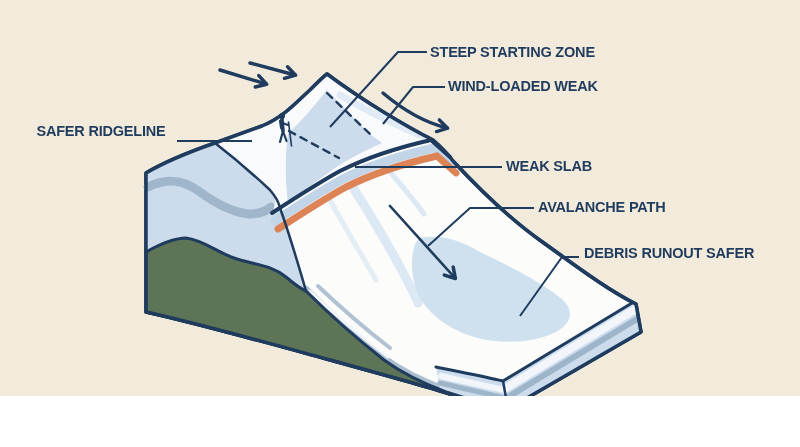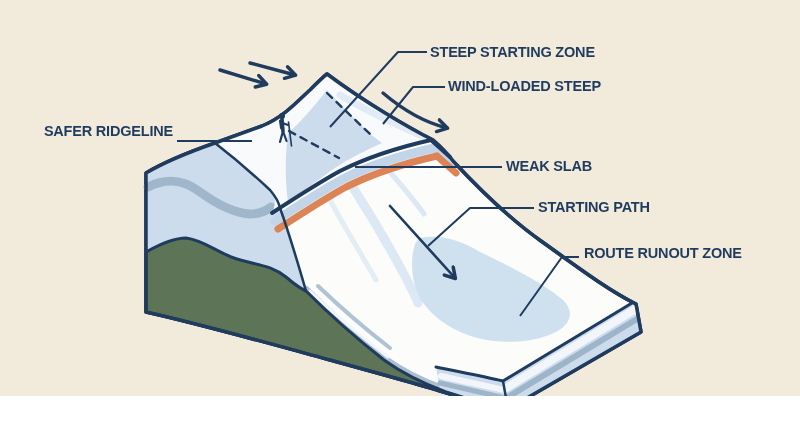--- a/index.html
+++ b/index.html
@@ -193,24 +193,24 @@
       <path class="leader" d="M383,124 L413,87 L445,87"></path>
       <path class="leader" d="M177,141 L252,141"></path>
       <path class="leader" d="M355,167 L502,167"></path>
       <path class="leader" d="M428,246 L470,208 L534,208"></path>
       <path class="leader" d="M520,316 L562,257 L579,257"></path>
     </g>
   </svg>
 
   <div class="label" style="left:430px; top:45px;">STEEP STARTING ZONE</div>
 
-  <div class="label" style="left:448px; top:79px;">WIND-LOADED STEEP</div>
-
-  <div class="label right" style="left:3px; top:124px; width:170px;">
+  <div class="label" style="left:448px; top:79px;">WIND-LOADED WEAK</div>
+
+  <div class="label right" style="left:16px; top:124px; width:170px;text-align:center;">
     <div>SAFER RIDGELINE</div>
   </div>
 
   <div class="label" style="left:506px; top:159px;">WEAK SLAB</div>
 
-  <div class="label" style="left:538px; top:200px;">STARTING PATH</div>
-
-  <div class="label" style="left:584px; top:246px;">ROUTE RUNOUT ZONE</div>
+  <div class="label" style="left:538px; top:200px;">AVALANCHE PATH</div>
+
+  <div class="label" style="left:584px; top:246px;">DEBRIS RUNOUT SAFER</div>
 </div>
 
 </body></html>

